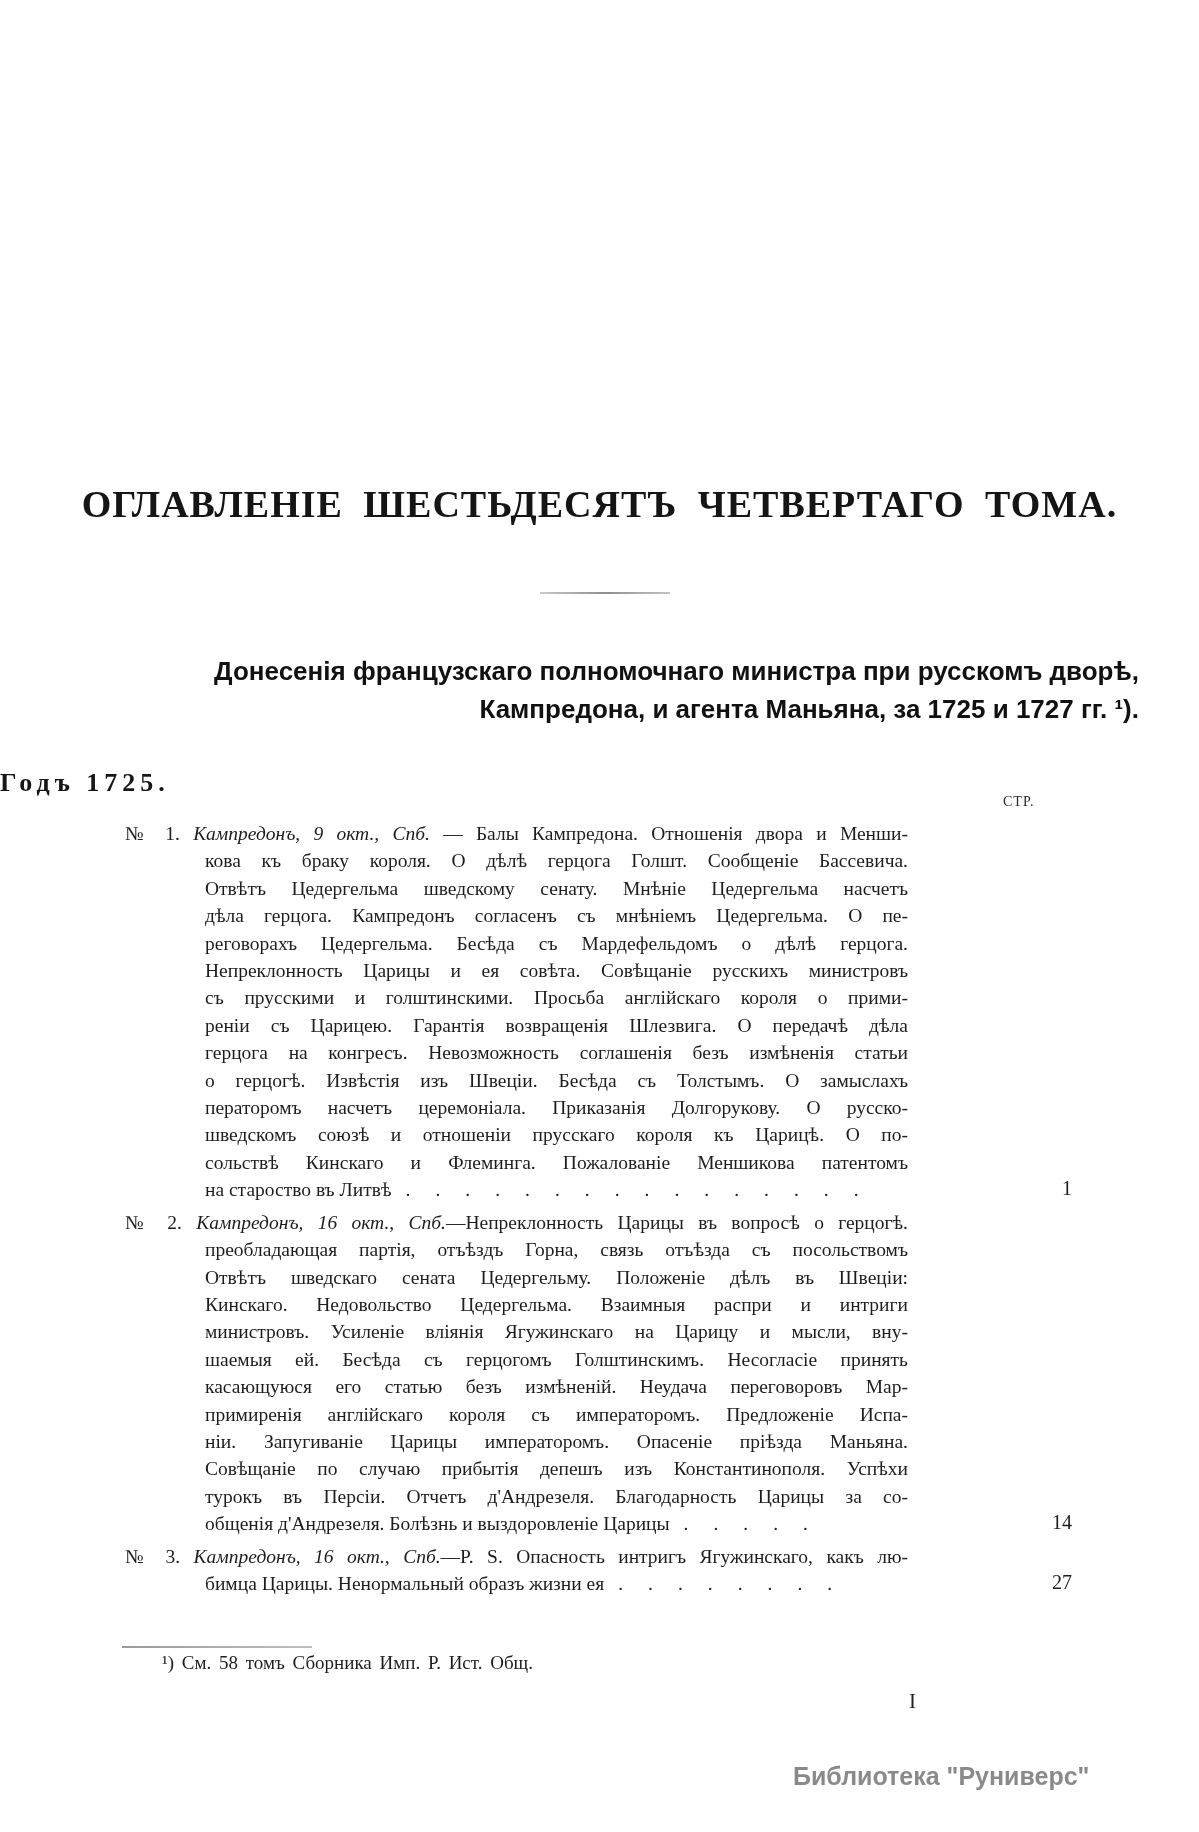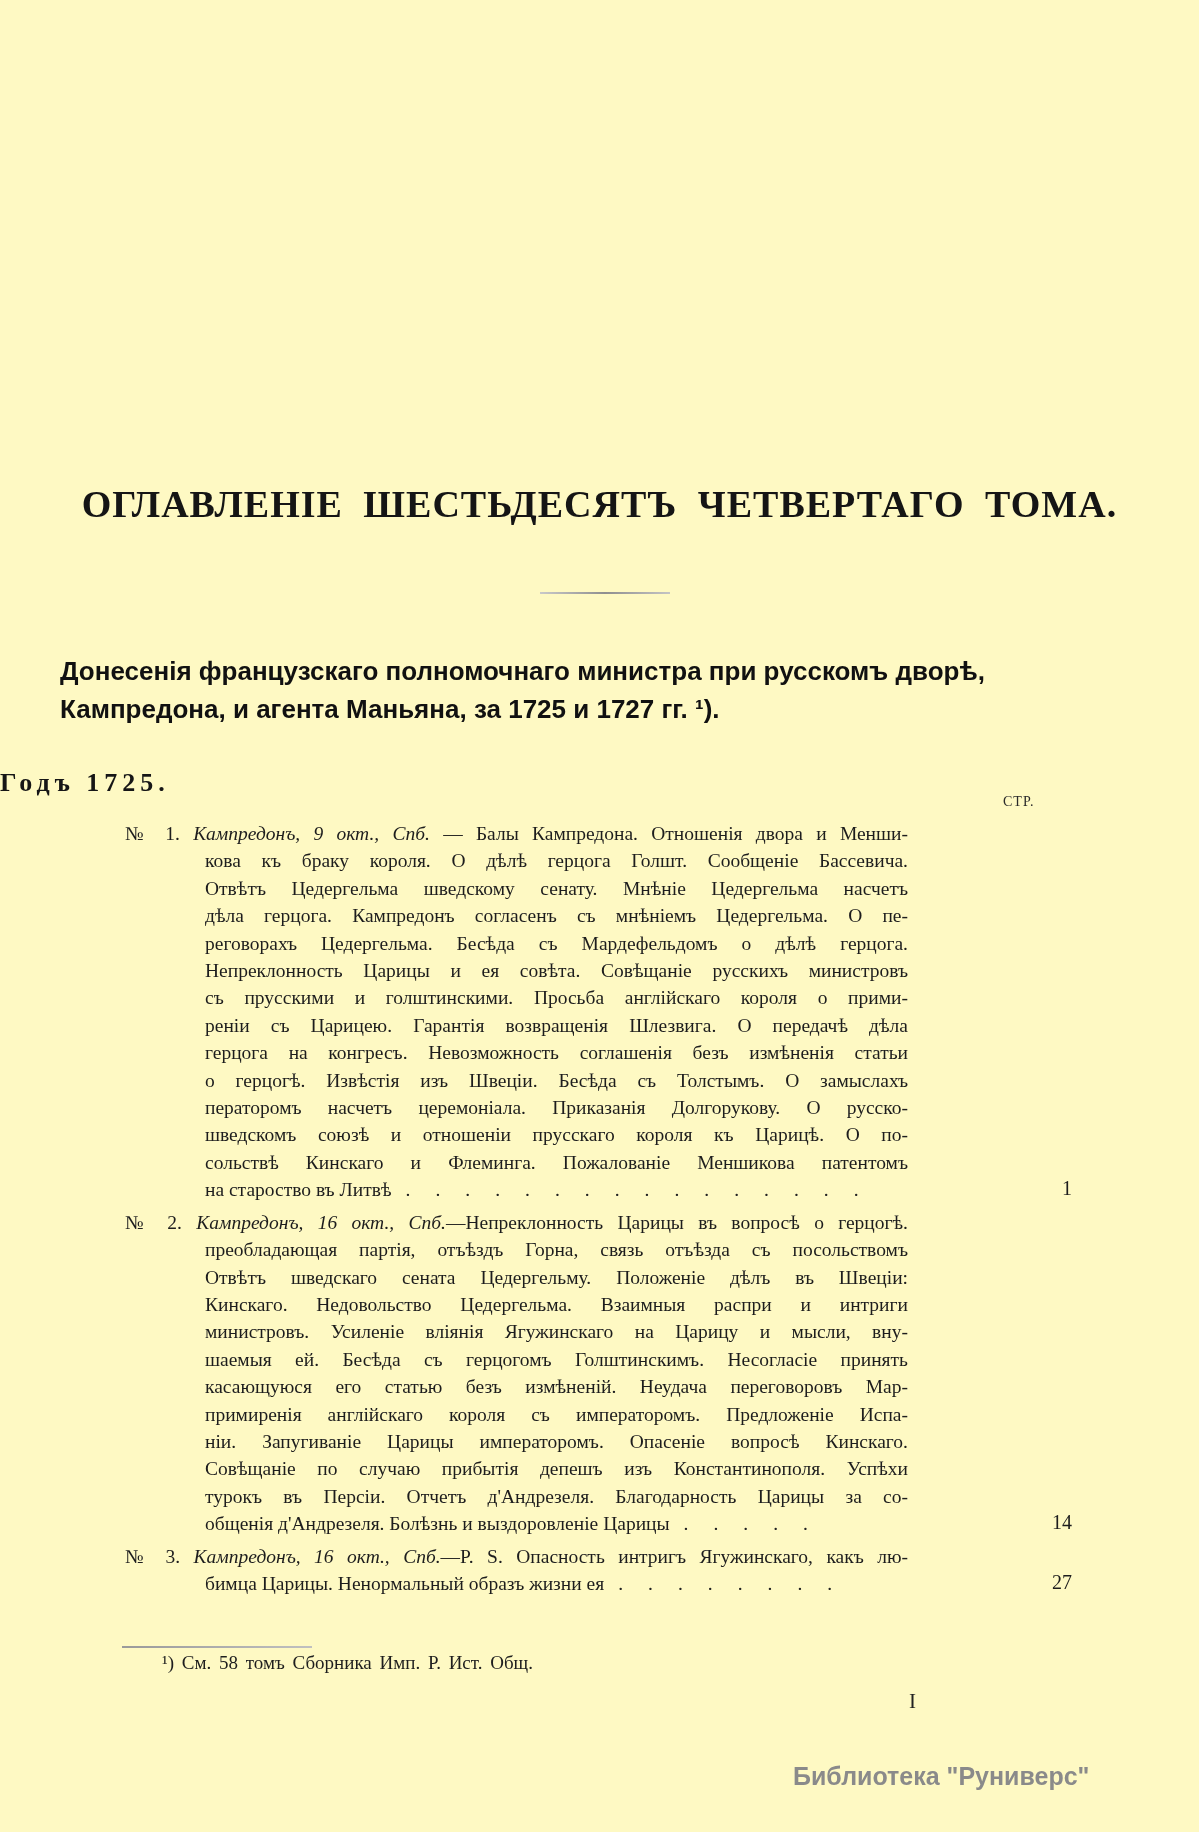--- a/index.html
+++ b/index.html
@@ -1,19 +1,19 @@
 <!DOCTYPE html>
 <html><head>
 <meta charset="utf-8">
 <style>
   html,body{margin:0;padding:0;background:#e8e8e8;}
   .page{
     position:relative;
     width:1199px;height:1832px;
-    background:#fef9c3;
+    background:#ffffff;
     margin:0 auto;
     font-family:"Liberation Serif","DejaVu Serif",serif;
     color:#1d1d1d;
     overflow:hidden;
   }
   .page-title{
     position:absolute;top:482px;left:0;right:0;
     text-align:center;
     font-family:"Liberation Serif","DejaVu Serif",serif;
     font-weight:bold;
@@ -22,21 +22,21 @@
     word-spacing:10px;
     color:#151515;
   }
   .divider{
     position:absolute;top:592px;left:540px;
     width:130px;height:2px;
     background:linear-gradient(to right,#c9c9c9,#8f8f8f,#c4c4c4);
   }
   .report-heading{
     position:absolute;top:652px;left:60px;right:60px;
-    text-align:left;
+    text-align:right;
     font-family:"Liberation Sans","DejaVu Sans",sans-serif;
     font-weight:bold;
     font-size:26px;
     line-height:38px;
     color:#111;
   }
   .year-heading{
     position:absolute;top:768px;left:0;right:0;
     font-weight:bold;
     font-size:26px;
@@ -137,21 +137,21 @@
       </div>
       <div class="entry">
         <div class="tline first"><span class="num">№ 2. </span><span class="src">Кампредонъ, 16 окт., Спб.</span>—Непреклонность Царицы въ вопросѣ о герцогѣ.</div>
         <div class="tline cont">преобладающая партія, отъѣздъ Горна, связь отъѣзда съ посольствомъ</div>
         <div class="tline cont">Отвѣтъ шведскаго сената Цедергельму. Положеніе дѣлъ въ Швеціи:</div>
         <div class="tline cont">Кинскаго. Недовольство Цедергельма. Взаимныя распри и интриги</div>
         <div class="tline cont">министровъ. Усиленіе вліянія Ягужинскаго на Царицу и мысли, вну-</div>
         <div class="tline cont">шаемыя ей. Бесѣда съ герцогомъ Голштинскимъ. Несогласіе принять</div>
         <div class="tline cont">касающуюся его статью безъ измѣненій. Неудача переговоровъ Мар-</div>
         <div class="tline cont">примиренія англійскаго короля съ императоромъ. Предложеніе Испа-</div>
-        <div class="tline cont">ніи. Запугиваніе Царицы императоромъ. Опасеніе вопросѣ Кинскаго.</div>
+        <div class="tline cont">ніи. Запугиваніе Царицы императоромъ. Опасеніе пріѣзда Маньяна.</div>
         <div class="tline cont">Совѣщаніе по случаю прибытія депешъ изъ Константинополя. Успѣхи</div>
         <div class="tline cont">турокъ въ Персіи. Отчетъ д'Андрезеля. Благодарность Царицы за со-</div>
         <div class="tline cont last">общенія д'Андрезеля. Болѣзнь и выздоровленіе Царицы<span class="leader">.....</span></div>
         <span class="pagenum">14</span>
       </div>
       <div class="entry">
         <div class="tline first"><span class="num">№ 3. </span><span class="src">Кампредонъ, 16 окт., Спб.</span>—P. S. Опасность интригъ Ягужинскаго, какъ лю-</div>
         <div class="tline cont last">бимца Царицы. Ненормальный образъ жизни ея<span class="leader">........</span></div>
         <span class="pagenum">27</span>
       </div>

